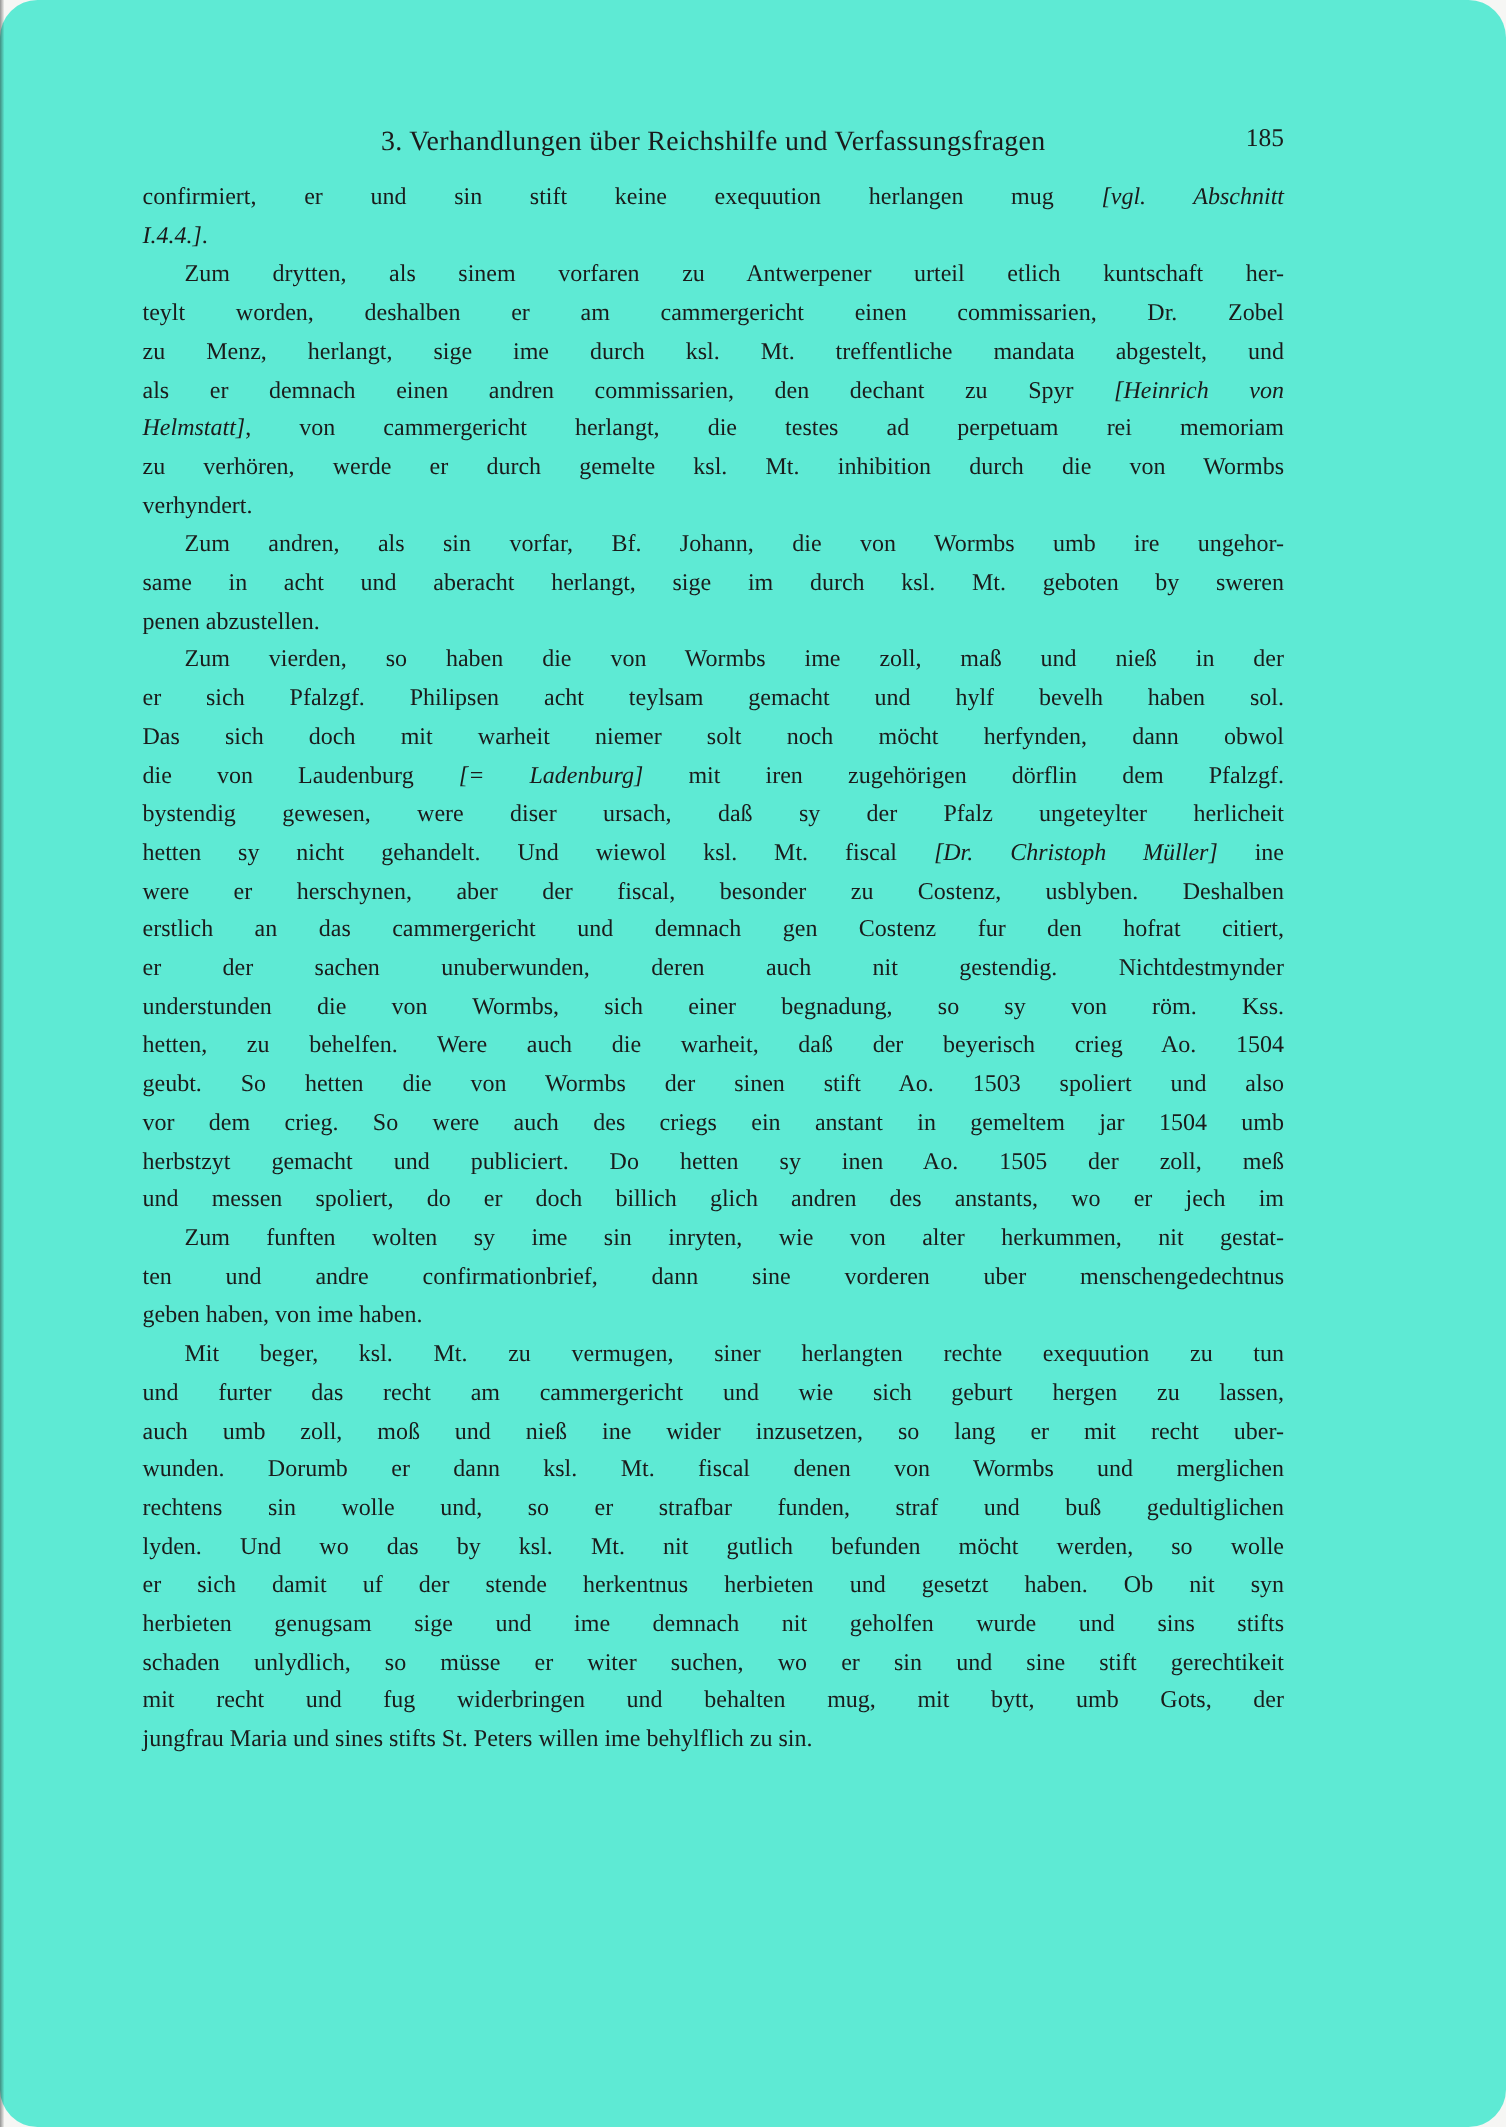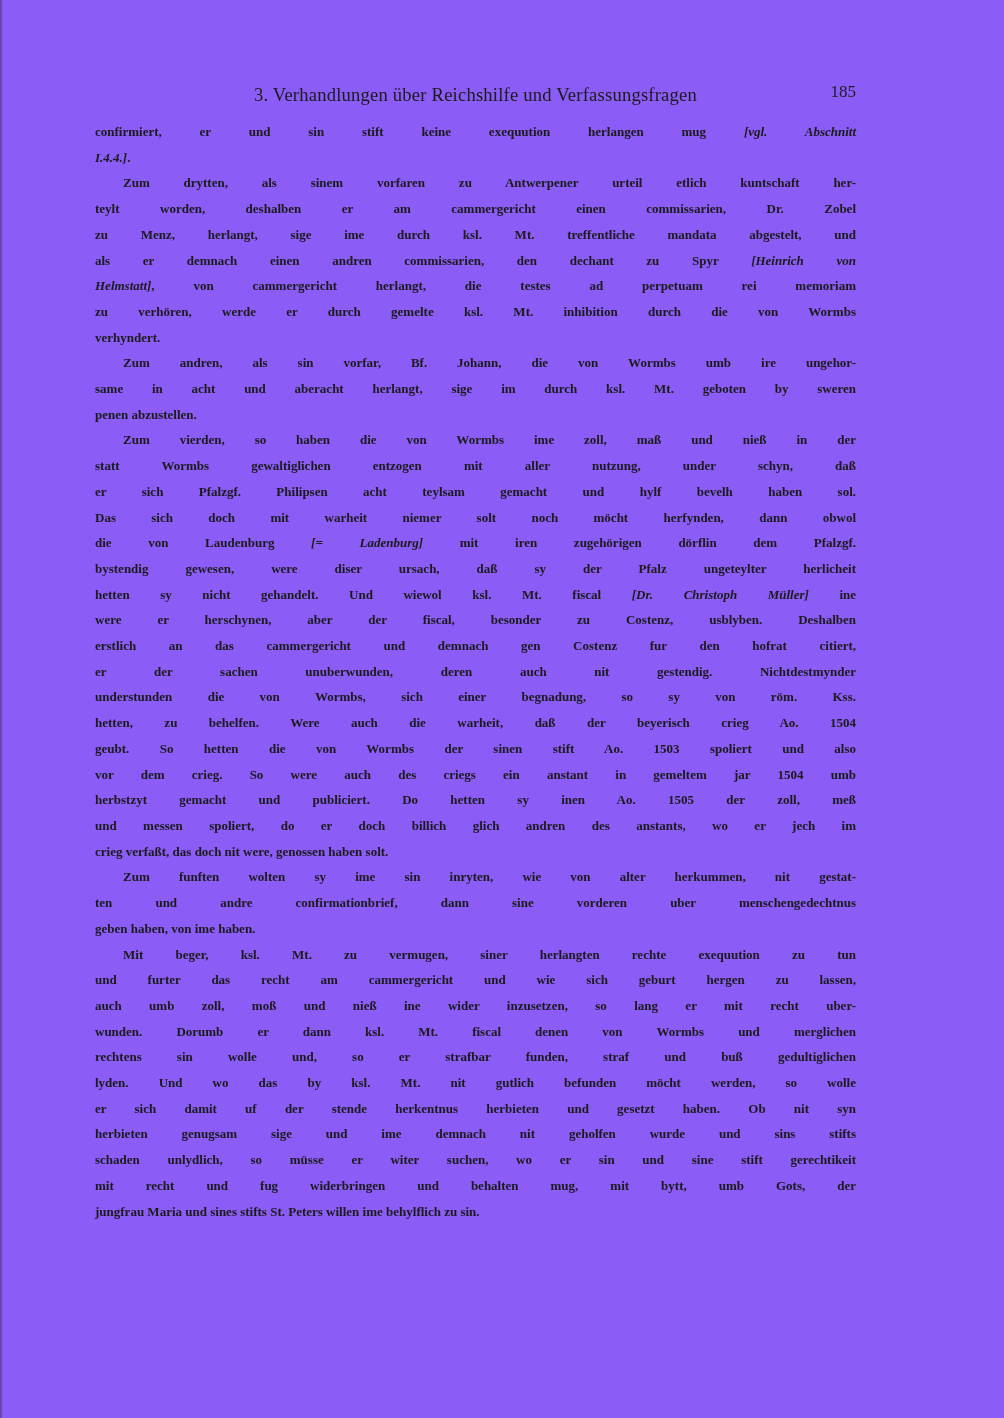--- a/index.html
+++ b/index.html
@@ -7,21 +7,22 @@
     width: 1004px;
     height: 1418px;
     background: #f6f6f4;
     font-family: "Liberation Serif", "DejaVu Serif", serif;
     color: #1b1b1b;
     position: relative;
   }
   .page {
     position: absolute;
     inset: 0;
-    background: #8b5cf6;
+    background: #5eead4;
+    border-radius: 25px;
   }
   .scan-edge {
     position: absolute;
     left: 0; top: 0;
     width: 3px; height: 100%;
     background: linear-gradient(to right, rgba(30,30,30,0.45), rgba(30,30,30,0));
   }
   .running-header {
     position: absolute;
     left: 95px; top: 84px;
@@ -37,23 +38,22 @@
   }
   .page-number {
     position: absolute;
     right: 0; top: -2px;
     font-size: 17px;
   }
   .text-body {
     position: absolute;
     left: 95px; top: 119px;
     width: 761px;
-    font-size: 13px;
+    font-size: 16px;
     line-height: 25.7px;
-    font-weight: bold;
   }
   .paragraph { margin: 0; }
   .line {
     text-align: justify;
     text-align-last: justify;
   }
   .line.last { text-align-last: left; }
   .line.indent { text-indent: 28px; }
   em { font-style: italic; }
 </style>
@@ -80,36 +80,34 @@
         <div class="line"><span>zu verhören, werde er durch gemelte ksl. Mt. inhibition durch die von Wormbs</span></div>
         <div class="line last"><span>verhyndert.</span></div>
       </div>
       <div class="paragraph">
         <div class="line indent"><span>Zum andren, als sin vorfar, Bf. Johann, die von Wormbs umb ire ungehor-</span></div>
         <div class="line"><span>same in acht und aberacht herlangt, sige im durch ksl. Mt. geboten by sweren</span></div>
         <div class="line last"><span>penen abzustellen.</span></div>
       </div>
       <div class="paragraph">
         <div class="line indent"><span>Zum vierden, so haben die von Wormbs ime zoll, maß und nieß in der</span></div>
-        <div class="line"><span>statt Wormbs gewaltiglichen entzogen mit aller nutzung, under schyn, daß</span></div>
         <div class="line"><span>er sich Pfalzgf. Philipsen acht teylsam gemacht und hylf bevelh haben sol.</span></div>
         <div class="line"><span>Das sich doch mit warheit niemer solt noch möcht herfynden, dann obwol</span></div>
         <div class="line"><span>die von Laudenburg </span><em>[= Ladenburg]</em><span> mit iren zugehörigen dörflin dem Pfalzgf.</span></div>
         <div class="line"><span>bystendig gewesen, were diser ursach, daß sy der Pfalz ungeteylter herlicheit</span></div>
         <div class="line"><span>hetten sy nicht gehandelt. Und wiewol ksl. Mt. fiscal </span><em>[Dr. Christoph Müller]</em><span> ine</span></div>
         <div class="line"><span>were er herschynen, aber der fiscal, besonder zu Costenz, usblyben. Deshalben</span></div>
         <div class="line"><span>erstlich an das cammergericht und demnach gen Costenz fur den hofrat citiert,</span></div>
         <div class="line"><span>er der sachen unuberwunden, deren auch nit gestendig. Nichtdestmynder</span></div>
         <div class="line"><span>understunden die von Wormbs, sich einer begnadung, so sy von röm. Kss.</span></div>
         <div class="line"><span>hetten, zu behelfen. Were auch die warheit, daß der beyerisch crieg Ao. 1504</span></div>
         <div class="line"><span>geubt. So hetten die von Wormbs der sinen stift Ao. 1503 spoliert und also</span></div>
         <div class="line"><span>vor dem crieg. So were auch des criegs ein anstant in gemeltem jar 1504 umb</span></div>
         <div class="line"><span>herbstzyt gemacht und publiciert. Do hetten sy inen Ao. 1505 der zoll, meß</span></div>
         <div class="line"><span>und messen spoliert, do er doch billich glich andren des anstants, wo er jech im</span></div>
-        <div class="line last"><span>crieg verfaßt, das doch nit were, genossen haben solt.</span></div>
       </div>
       <div class="paragraph">
         <div class="line indent"><span>Zum funften wolten sy ime sin inryten, wie von alter herkummen, nit gestat-</span></div>
         <div class="line"><span>ten und andre confirmationbrief, dann sine vorderen uber menschengedechtnus</span></div>
         <div class="line last"><span>geben haben, von ime haben.</span></div>
       </div>
       <div class="paragraph">
         <div class="line indent"><span>Mit beger, ksl. Mt. zu vermugen, siner herlangten rechte exequution zu tun</span></div>
         <div class="line"><span>und furter das recht am cammergericht und wie sich geburt hergen zu lassen,</span></div>
         <div class="line"><span>auch umb zoll, moß und nieß ine wider inzusetzen, so lang er mit recht uber-</span></div>

